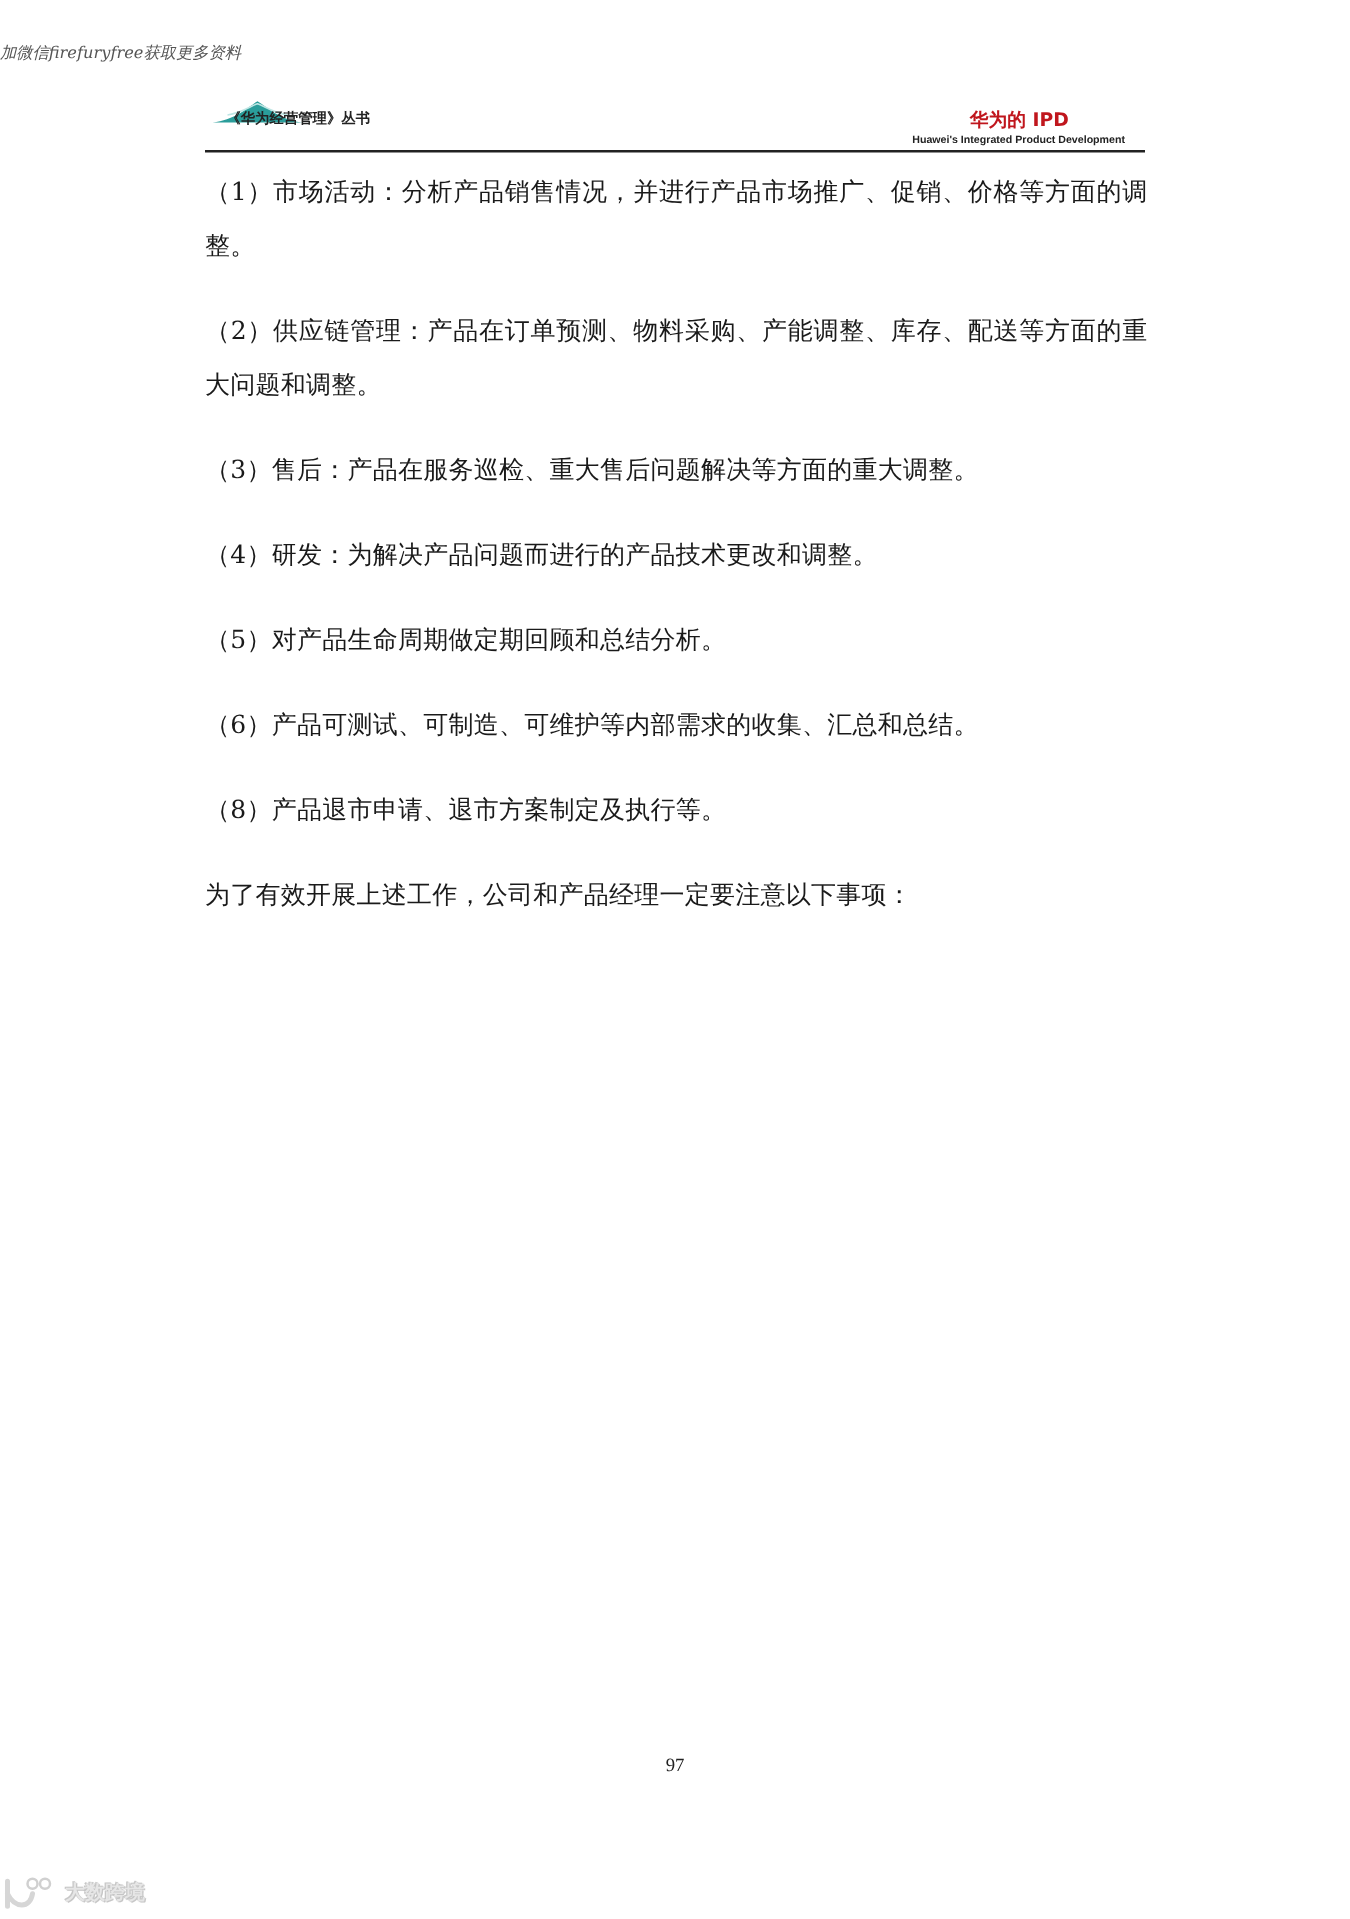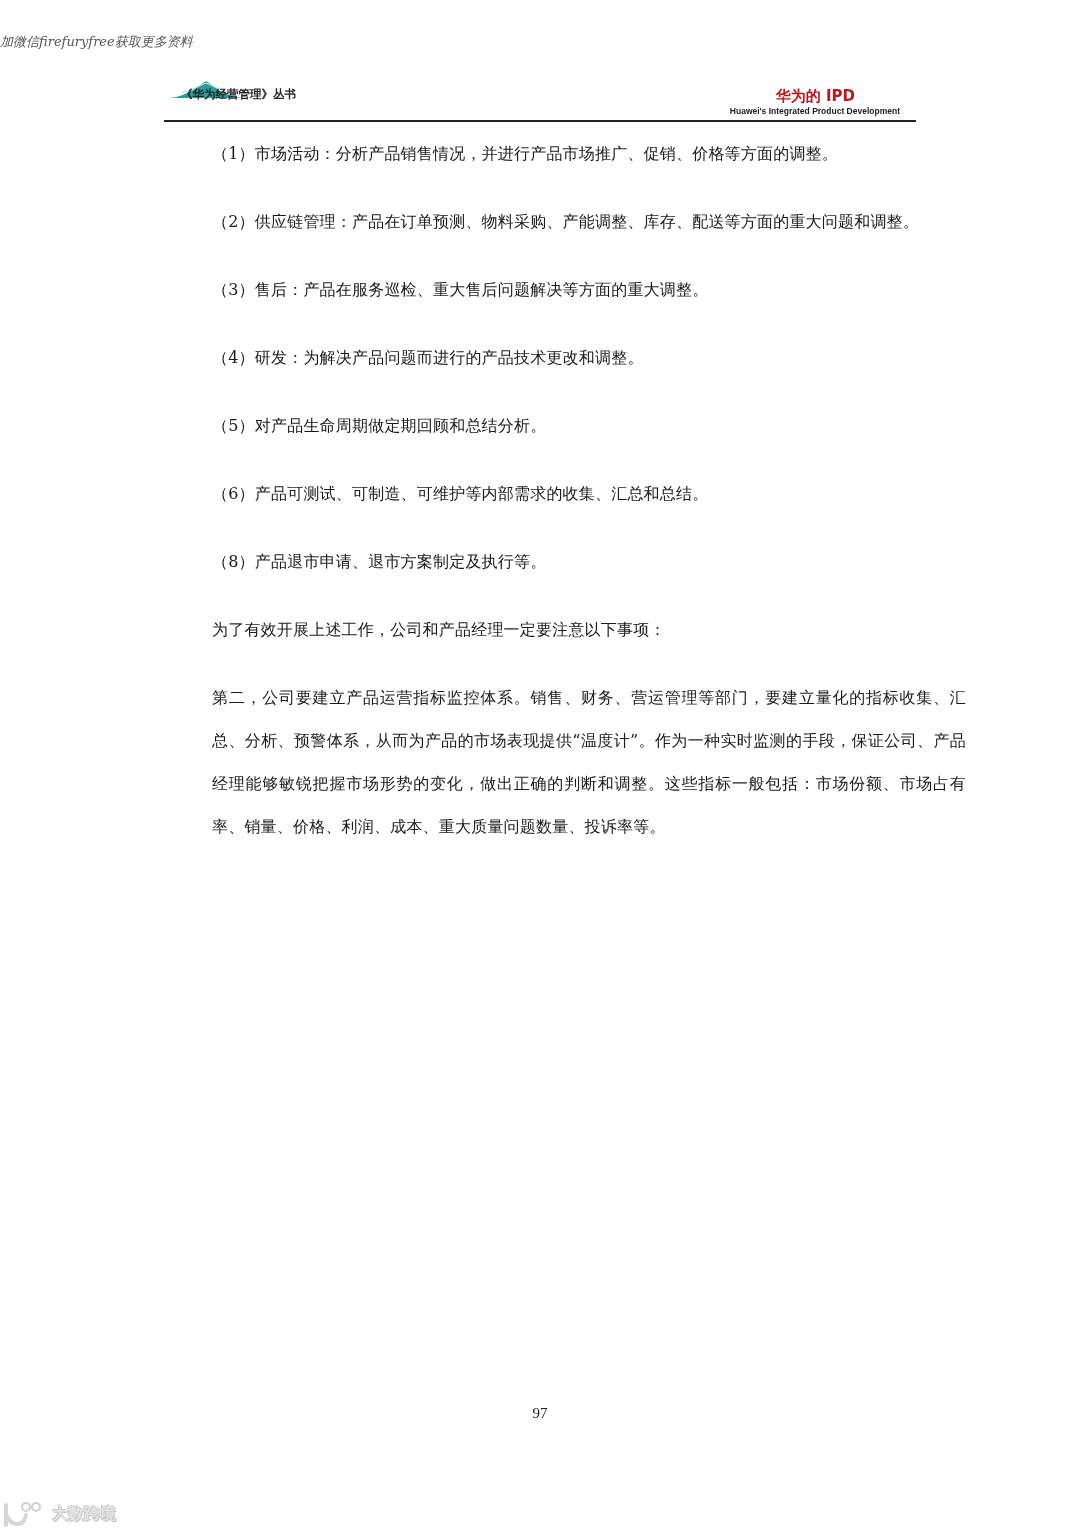--- a/index.html
+++ b/index.html
@@ -27,21 +27,21 @@
     .brand-title {
       font-family: "DejaVu Sans", sans-serif; font-weight: bold;
       color: #c0161d; font-size: 15px; line-height: 18px; margin-right: 45px;
     }
     .brand-sub {
       font-family: "Liberation Sans", sans-serif; font-weight: bold;
       font-size: 8.5px; color: #222; line-height: 12px; white-space: nowrap;
     }
     .content {
       position: absolute; left: 164px; top: 132px; width: 754px;
-      font-size: 16px; line-height: 43px; letter-spacing: 0.2px; margin-left: 48px;
+      font-size: 20px; line-height: 43px; letter-spacing: 0.2px;
     }
     .content p { margin: 0 0 25px 0; text-align: justify; }
     .content p.item { margin-bottom: 25px; }
     .page-number {
       position: absolute; top: 1405px; left: 0; width: 1080px; text-align: center;
       font-family: "Liberation Serif", serif; font-size: 15px; color: #222;
     }
     .wm-bottom {
       position: absolute; left: 2px; top: 1497px; height: 34px; display: flex; align-items: center;
       color: #e6e6e6; font-family: "DejaVu Sans", sans-serif; font-weight: bold; font-size: 16px;
@@ -68,21 +68,20 @@
 
 <div class="content">
   <p class="item">（1）市场活动：分析产品销售情况，并进行产品市场推广、促销、价格等方面的调整。</p>
   <p class="item">（2）供应链管理：产品在订单预测、物料采购、产能调整、库存、配送等方面的重大问题和调整。</p>
   <p class="item">（3）售后：产品在服务巡检、重大售后问题解决等方面的重大调整。</p>
   <p class="item">（4）研发：为解决产品问题而进行的产品技术更改和调整。</p>
   <p class="item">（5）对产品生命周期做定期回顾和总结分析。</p>
   <p class="item">（6）产品可测试、可制造、可维护等内部需求的收集、汇总和总结。</p>
   <p class="item">（8）产品退市申请、退市方案制定及执行等。</p>
   <p>为了有效开展上述工作，公司和产品经理一定要注意以下事项：</p>
-  <p>第二，公司要建立产品运营指标监控体系。销售、财务、营运管理等部门，要建立量化的指标收集、汇总、分析、预警体系，从而为产品的市场表现提供“温度计”。作为一种实时监测的手段，保证公司、产品经理能够敏锐把握市场形势的变化，做出正确的判断和调整。这些指标一般包括：市场份额、市场占有率、销量、价格、利润、成本、重大质量问题数量、投诉率等。</p>
 </div>
 
 <div class="page-number">97</div>
 
 <div class="wm-bottom">
   <svg class="wm-logo" viewBox="0 0 44 30">
     <path d="M4 6 L4 26 M4 16 C 10 28, 22 28, 24 16" fill="none" stroke="#d6d6d6" stroke-width="4" stroke-linecap="round"></path>
     <circle cx="24" cy="8" r="4" fill="none" stroke="#d0d0d0" stroke-width="2"></circle>
     <circle cx="34" cy="8" r="4" fill="none" stroke="#d0d0d0" stroke-width="2"></circle>
   </svg>

